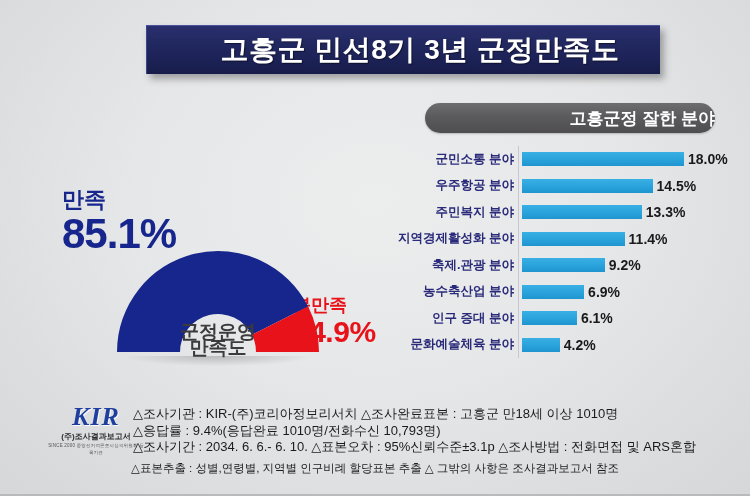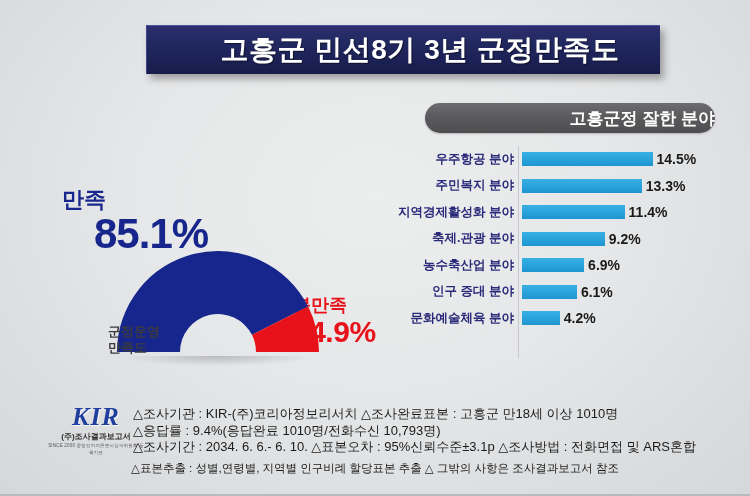--- a/index.html
+++ b/index.html
@@ -67,22 +67,23 @@
     top: 116px;
     width: 188px;
     height: 10px;
     background: radial-gradient(ellipse at 50% 0%, rgba(120,120,125,0.40) 0%, rgba(120,120,125,0.0) 72%);
   }
   .gauge-center-label {
     position: absolute;
     left: 0;
     right: 0;
     bottom: 4px;
+    text-align: center;
     color: #3b3b3d;
-    font-size: 13px;
+    font-size: 19px;
     font-weight: bold;
     line-height: 16px;
     pointer-events: none;
   }
 
   .sat-block {
     position: absolute;
     left: 62px;
     top: 188px;
     text-align: left;
@@ -92,21 +93,20 @@
     font-size: 22px;
     font-weight: bold;
     line-height: 24px;
   }
   .sat-value {
     color: #16268c;
     font-size: 42px;
     font-weight: bold;
     line-height: 44px;
     letter-spacing: -1px;
-    margin-left: 32px;
   }
 
   .dis-block {
     position: absolute;
     left: 293px;
     top: 295px;
     text-align: left;
   }
   .dis-word {
     color: #e8131a;
@@ -279,20 +279,27 @@
       <div>만족도</div>
     </div>
   </div>
 
   <div class="panel-header">
     <div class="panel-header-text">고흥군정 잘한 분야</div>
   </div>
 
   <div class="chart" id="bar-chart">
     <div class="chart-axis"></div>
+  <div class="bar-row">
+        <div class="bar-label">군민소통 분야</div>
+        <div class="bar-track">
+          <div class="bar-fill" style="width: 162px;"></div>
+          <div class="bar-value">18.0%</div>
+        </div>
+      </div>
       <div class="bar-row">
         <div class="bar-label">우주항공 분야</div>
         <div class="bar-track">
           <div class="bar-fill" style="width: 130.5px;"></div>
           <div class="bar-value">14.5%</div>
         </div>
       </div>
       <div class="bar-row">
         <div class="bar-label">주민복지 분야</div>
         <div class="bar-track">

